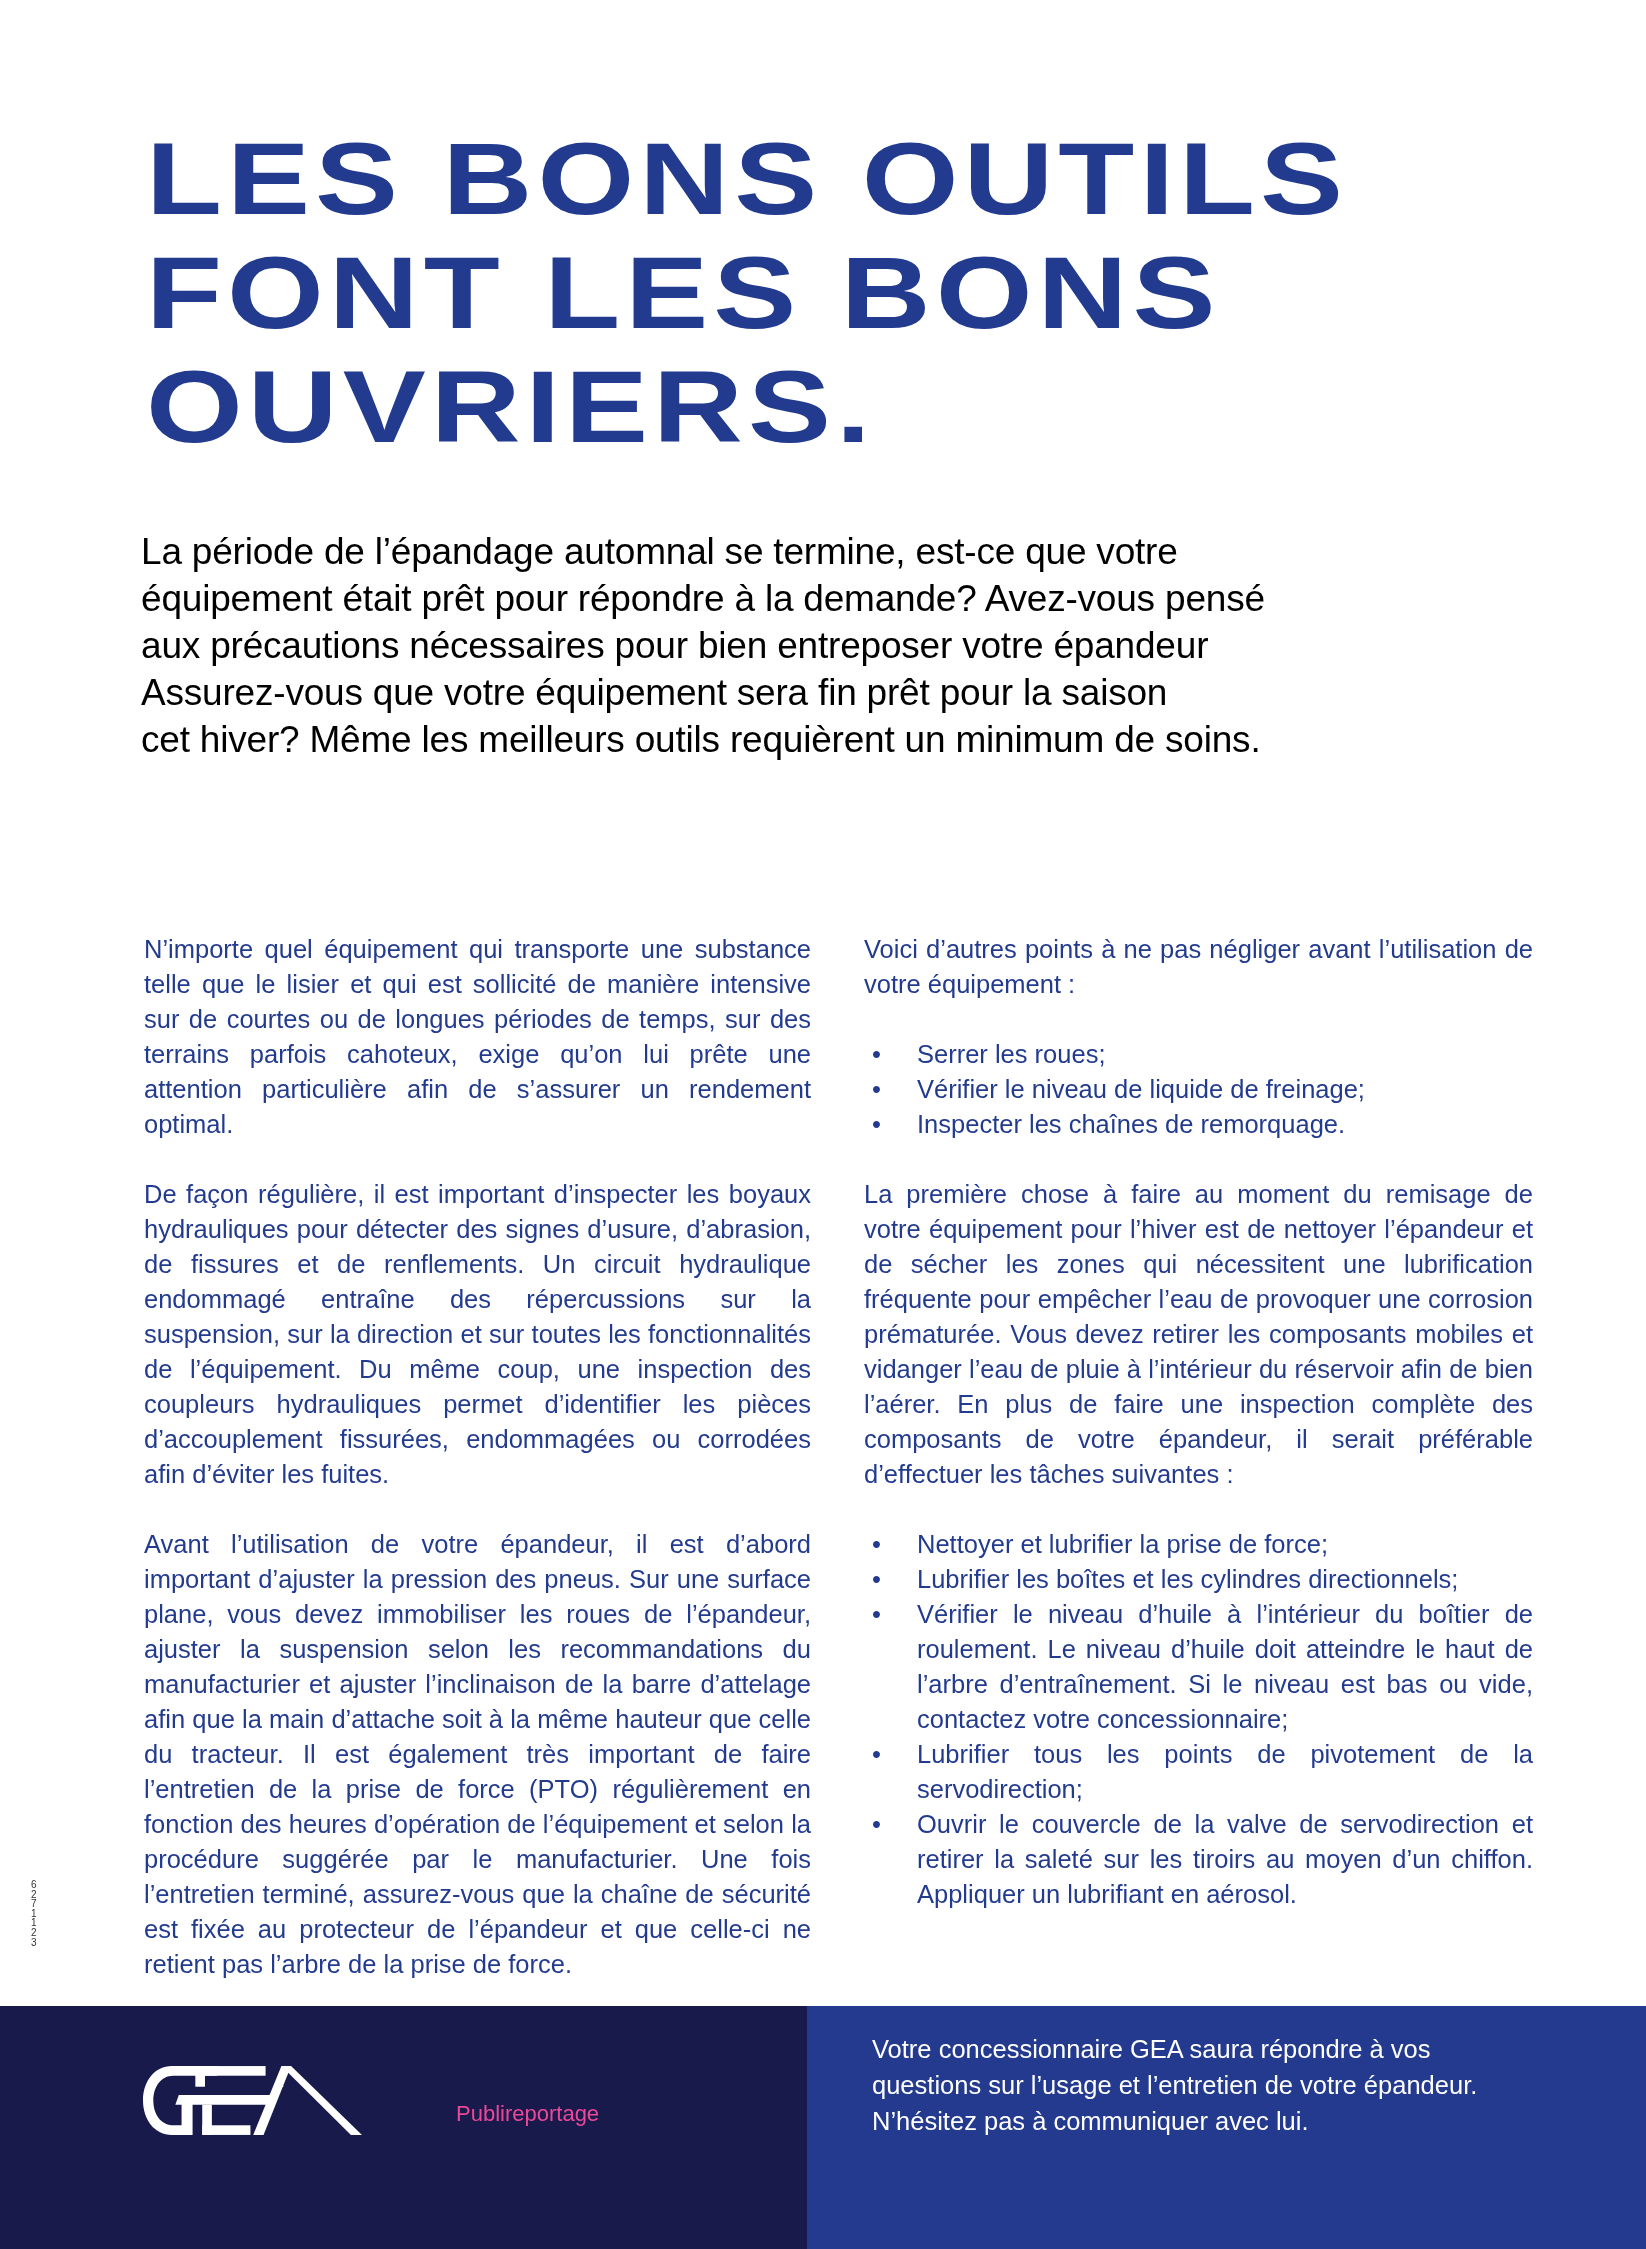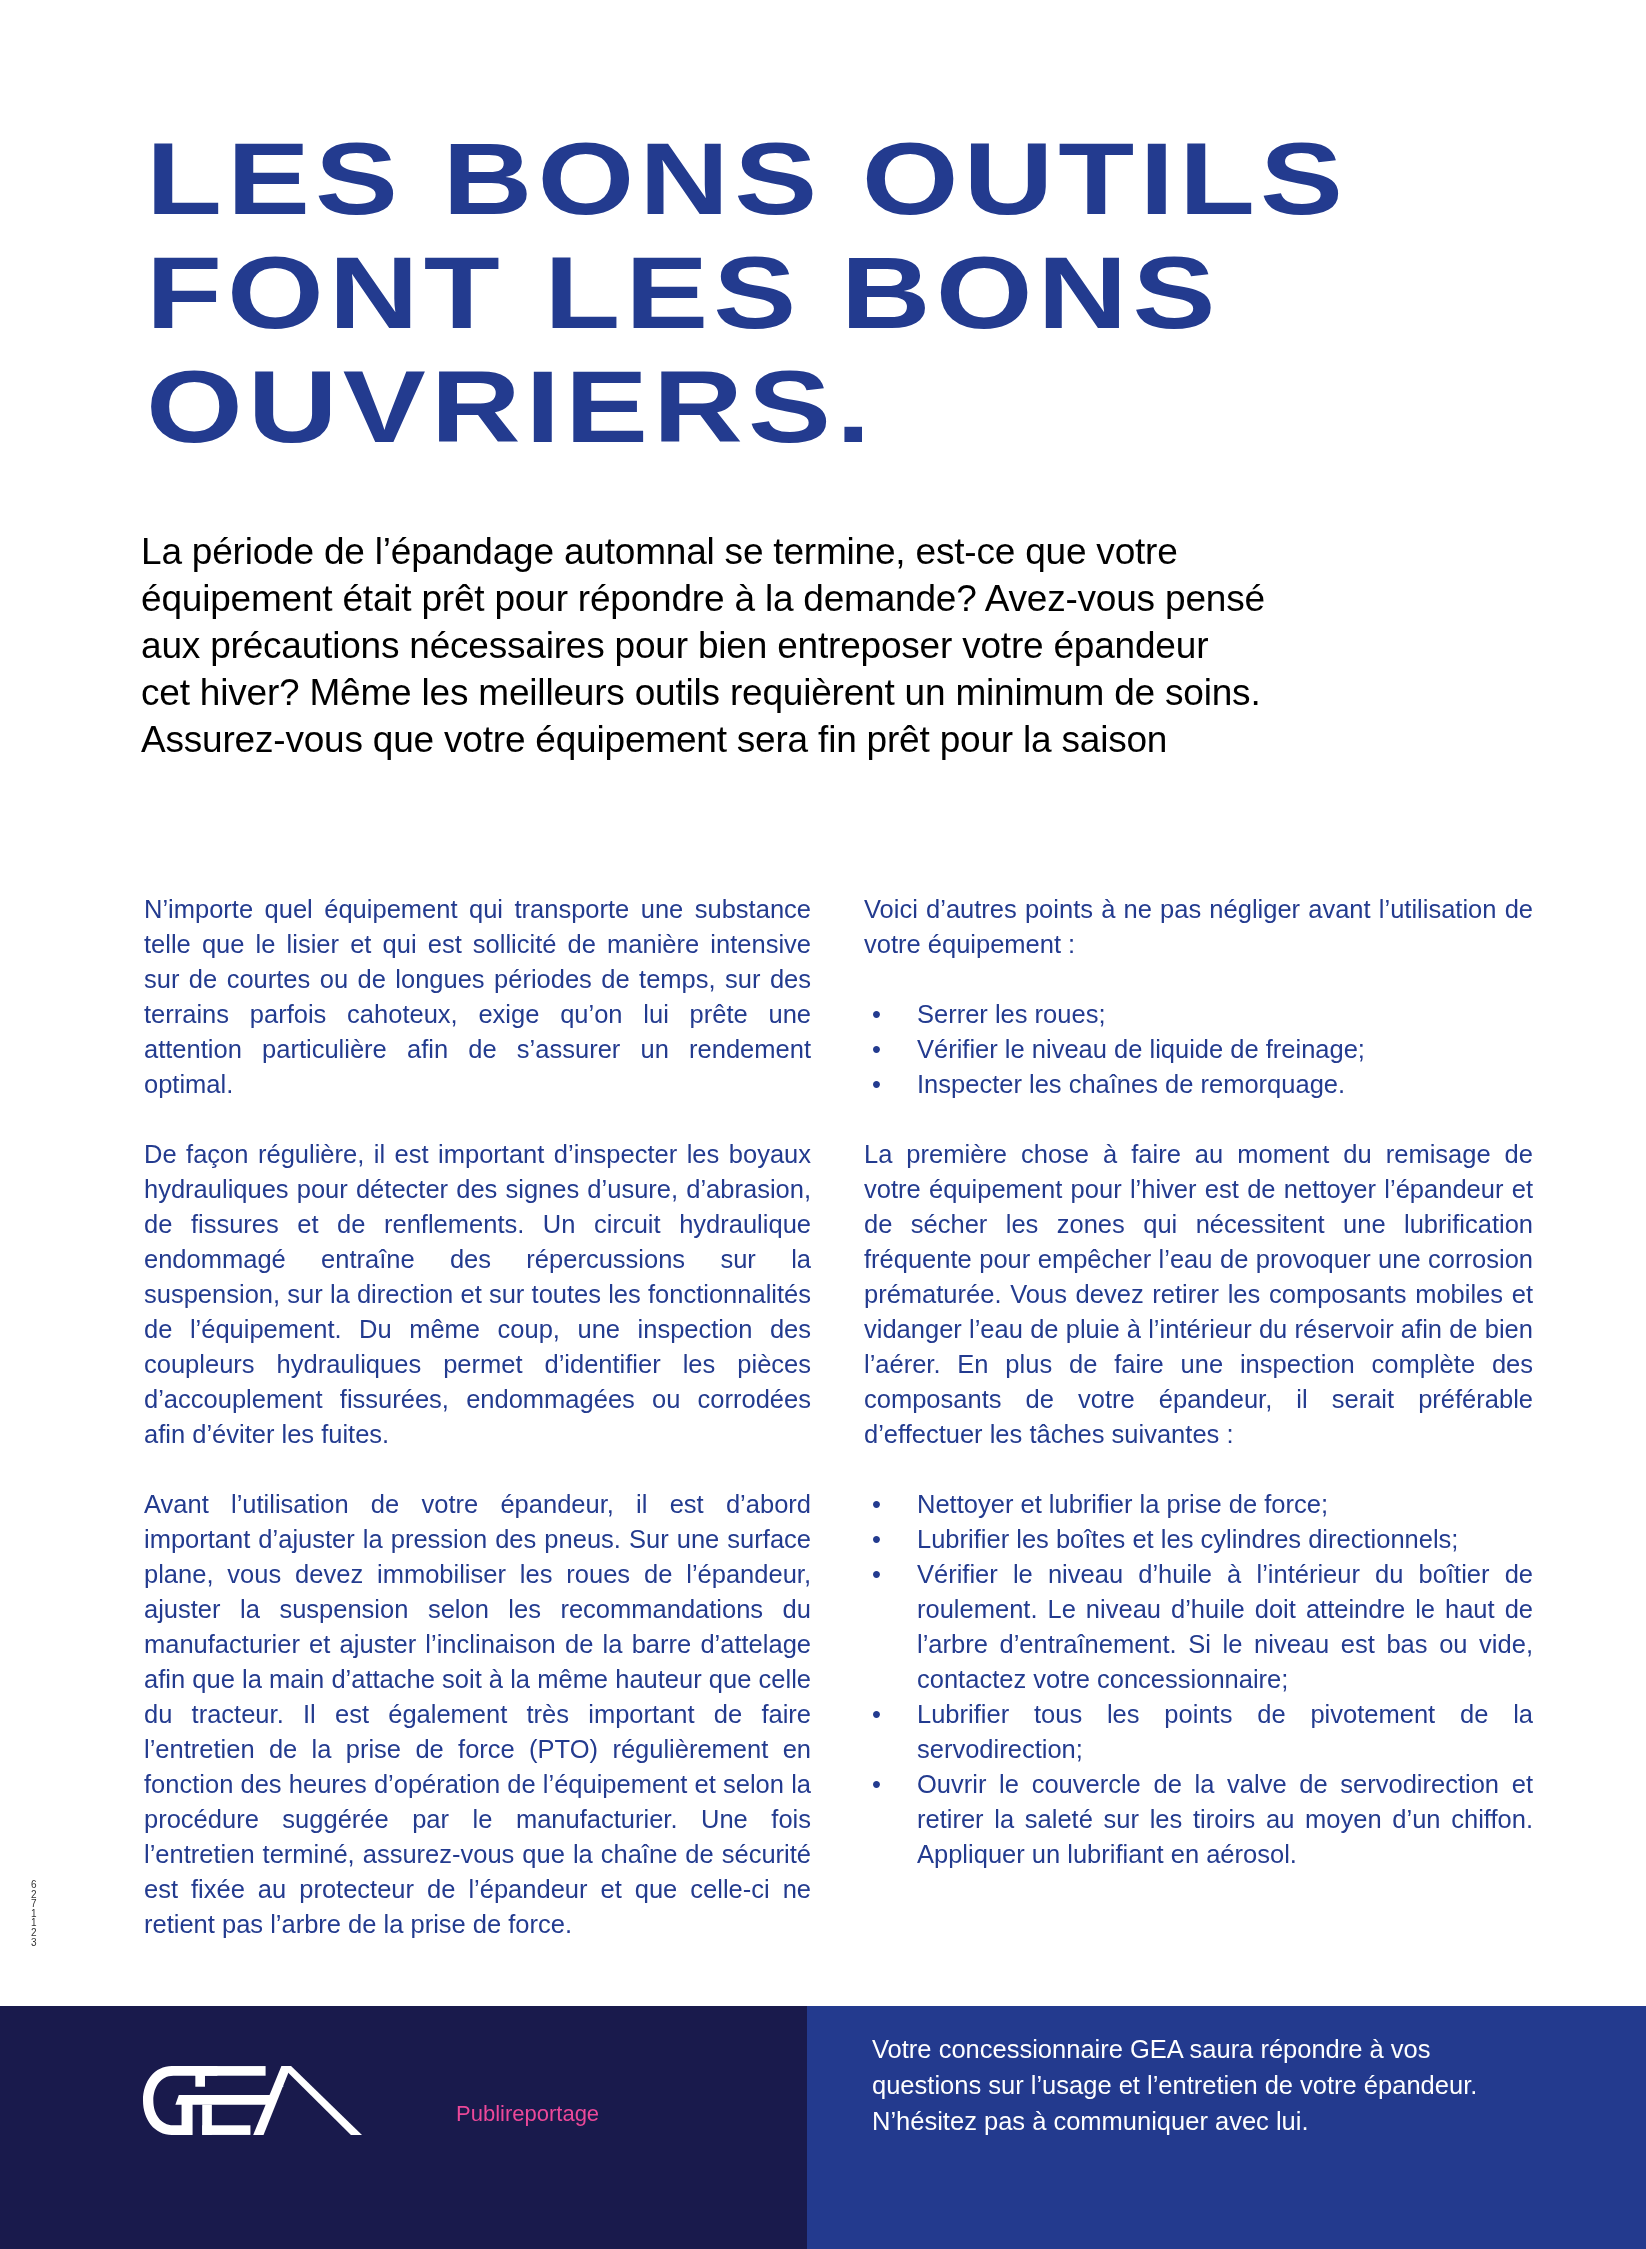--- a/index.html
+++ b/index.html
@@ -16,21 +16,21 @@
     white-space: nowrap;
   }
   .headline span { display: block; }
   .intro {
     position: absolute; left: 141px; top: 528px; width: 1411px; margin: 0;
     font-family: "Liberation Sans", sans-serif; font-size: 37px; line-height: 47px;
     color: #000000; letter-spacing: -0.2px;
   }
   .intro span { display: block; white-space: nowrap; }
   .col {
-    position: absolute; top: 892px;
+    position: absolute; top: 932px;
     font-family: "Liberation Sans", sans-serif; font-size: 25.5px; line-height: 35px;
     color: #233b8f;
   }
   .col-left { left: 144px; width: 667px; }
   .col-right { left: 864px; width: 669px; }
   .col p { margin: 0 0 35px 0; text-align: justify; }
   .col ul { list-style: none; margin: 0 0 35px 0; padding: 0; }
   .col li { position: relative; padding-left: 53px; text-align: justify; }
   .col li .bullet {
     position: absolute; left: 5.5px; top: 0; width: 13.8px; text-align: center;
@@ -66,22 +66,22 @@
 <h1 class="headline">
   <span>LES BONS OUTILS</span>
   <span>FONT LES BONS</span>
   <span>OUVRIERS.</span>
 </h1>
 
 <p class="intro">
   <span>La période de l’épandage automnal se termine, est-ce que votre</span>
   <span>équipement était prêt pour répondre à la demande? Avez-vous pensé</span>
   <span>aux précautions nécessaires pour bien entreposer votre épandeur</span>
+  <span>Assurez-vous que votre équipement sera fin prêt pour la saison</span>
   <span>cet hiver?  Même les meilleurs outils requièrent un minimum de soins.</span>
-  <span>Assurez-vous que votre équipement sera fin prêt pour la saison</span>
 </p>
 
 <div class="col col-left">
   <p>N’importe quel équipement qui transporte une substance telle que le lisier et qui est sollicité de manière intensive sur de courtes ou de longues périodes de temps, sur des terrains parfois cahoteux, exige qu’on lui prête une attention particulière afin de s’assurer un rendement optimal.</p>
   <p>De façon régulière, il est important d’inspecter les boyaux hydrauliques pour détecter des signes d’usure, d’abrasion, de fissures et de renflements. Un circuit hydraulique endommagé entraîne des répercussions sur la suspension, sur la direction et sur toutes les fonctionnalités de l’équipement. Du même coup, une inspection des coupleurs hydrauliques permet d’identifier les pièces d’accouplement fissurées, endommagées ou corrodées afin d’éviter les fuites.</p>
   <p>Avant l’utilisation de votre épandeur, il est d’abord important d’ajuster la pression des pneus. Sur une surface plane, vous devez immobiliser les roues de l’épandeur, ajuster la suspension selon les recommandations du manufacturier et ajuster l’inclinaison de la barre d’attelage afin que la main d’attache soit à la même hauteur que celle du tracteur. Il est également très important de faire l’entretien de la prise de force (PTO) régulièrement en fonction des heures d’opération de l’équipement et selon la procédure suggérée par le manufacturier. Une fois l’entretien terminé, assurez-vous que la chaîne de sécurité est fixée au protecteur de l’épandeur et que celle-ci ne retient pas l’arbre de la prise de force.</p>
 </div>
 
 <div class="col col-right">
   <p>Voici d’autres points à ne pas négliger avant l’utilisation de votre équipement :</p>

